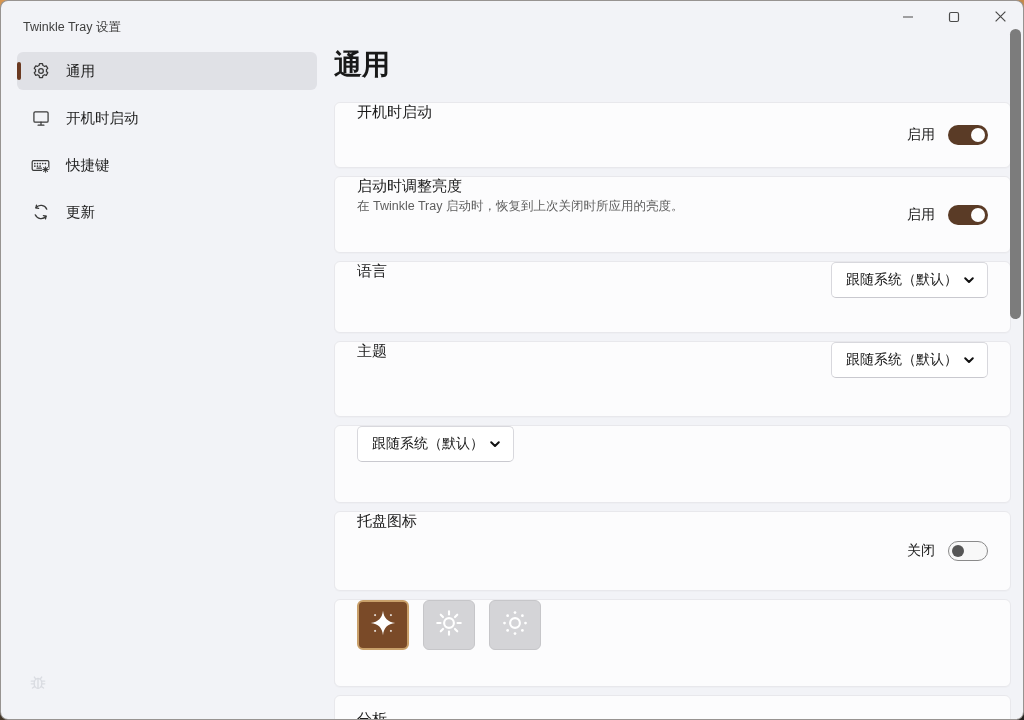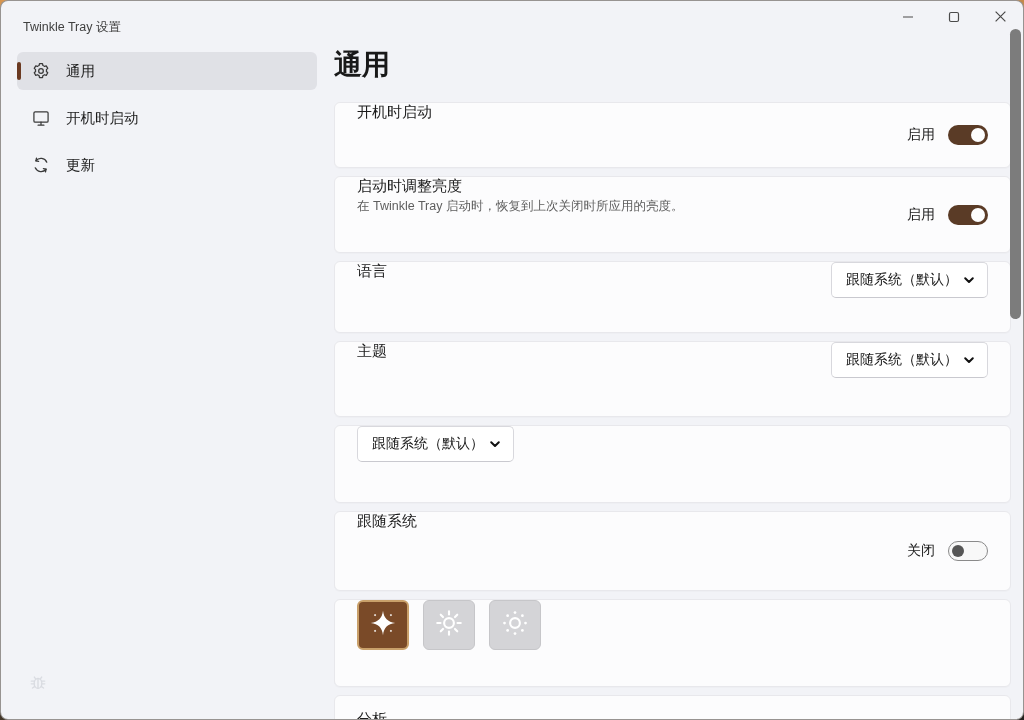--- a/index.html
+++ b/index.html
@@ -122,20 +122,35 @@
         <svg width="20" height="20" viewBox="0 0 24 24" fill="none" stroke="currentColor" stroke-width="1.5" stroke-linecap="round">
           <rect x="3.5" y="4.5" width="17" height="12.5" rx="1.5"></rect>
           <path d="M12 17v3.3M8.5 20.6h7"></path>
         </svg>
       </span>
       <span>开机时启动</span>
     </div>
 
 
 
+    <div class="side-item">
+      <span class="side-icon">
+        <svg width="21" height="21" viewBox="0 0 24 24" fill="none" stroke="currentColor" stroke-width="1.4" stroke-linecap="round">
+          <rect x="2.5" y="6.5" width="19" height="11" rx="1.6"></rect>
+          <path d="M5.5 9.8h.1M8.5 9.8h.1M11.5 9.8h.1M14.5 9.8h.1M17.5 9.8h.1M5.5 12.8h.1M8.5 12.8h.1M11.5 12.8h.1" stroke-width="1.9"></path>
+          <path d="M8 15h5"></path>
+          <g>
+            <circle cx="17.8" cy="16.6" r="4.1" fill="#f2f3f7" stroke="none"></circle>
+            <circle cx="17.8" cy="16.6" r="1.9" fill="currentColor" stroke="none"></circle>
+            <path d="M17.8 13.4v1M17.8 18.8v1M14.6 16.6h1M20 16.6h1M15.6 14.4l.7.7M19.3 18.1l.7.7M20 14.4l-.7.7M16.3 18.1l-.7.7" stroke-width="1.2"></path>
+          </g>
+        </svg>
+      </span>
+      <span>快捷键</span>
+    </div>
 
     <div class="side-item">
       <span class="side-icon">
         <svg width="20" height="20" viewBox="0 0 24 24" fill="none" stroke="currentColor" stroke-width="1.6" stroke-linecap="round">
           <path d="M18.9 8.6A7.6 7.6 0 0 0 6 6.9"></path>
           <path d="M6.6 3.8l-.7 3.2 3.2.7" stroke-linejoin="round"></path>
           <path d="M5.1 15.4A7.6 7.6 0 0 0 18 17.1"></path>
           <path d="M17.4 20.2l.7-3.2-3.2-.7" stroke-linejoin="round"></path>
         </svg>
       </span>
@@ -206,21 +221,21 @@
         <span class="chevron">
           <svg width="12" height="12" viewBox="0 0 12 12" fill="none" stroke="currentColor" stroke-width="2" stroke-linecap="round" stroke-linejoin="round">
               <path d="M2.2 4.2L6 8l3.8-3.8"></path>
             </svg>
         </span>
       </div>
     </div>
 
     <div class="card r6">
       <div class="card-left">
-        <div class="row-label">跟随系统</div>
+        <div class="row-label">托盘图标</div>
       </div>
       <div class="toggle-wrap">
         <span class="state-label">关闭</span>
         <div class="switch off">
             <span class="knob"></span>
           </div>
       </div>
     </div>
 
     <div class="card r7">

